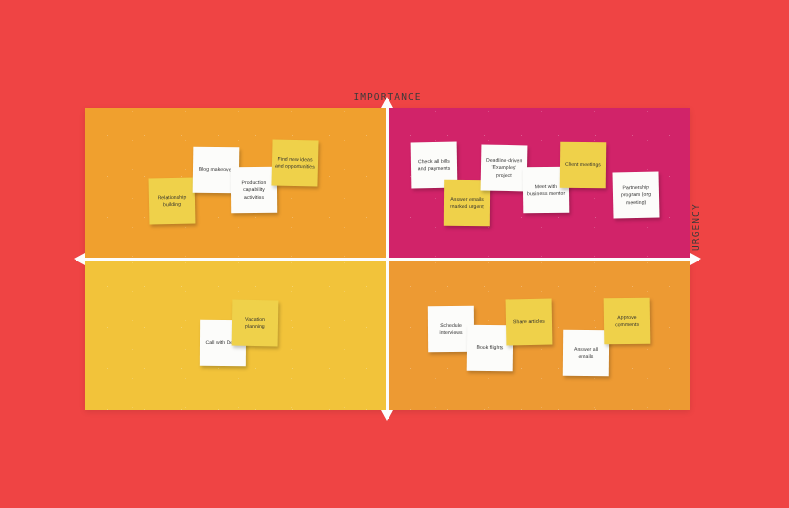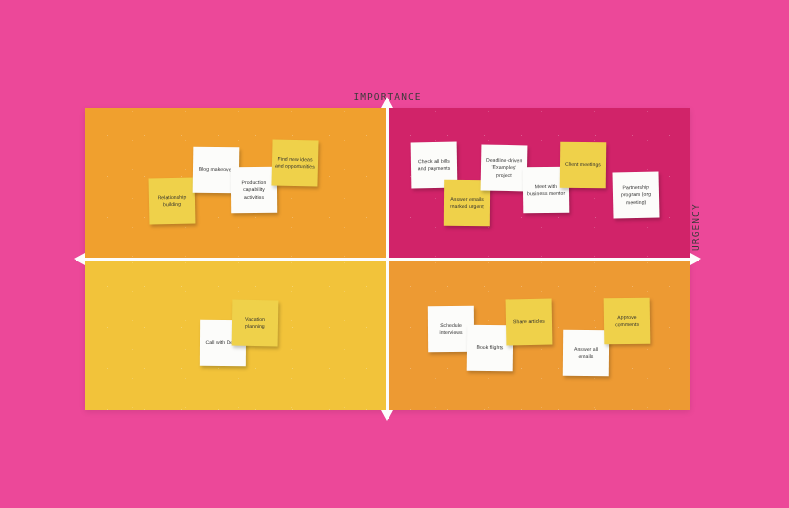--- a/index.html
+++ b/index.html
@@ -14,21 +14,21 @@
     overflow: hidden;
     font-family: "Liberation Sans", sans-serif;
     -webkit-font-smoothing: antialiased;
   }
 
   #canvas {
     position: absolute;
     left: 0; top: 0;
     width: 789px;
     height: 508px;
-    background: #ec4899;
+    background: #ef4444;
   }
 
   
   #board {
     position: absolute;
     left: 85px;
     top: 108px;
     width: 605px;
     height: 302px;
     box-shadow: 0 2px 6px rgba(0,0,0,0.10);

